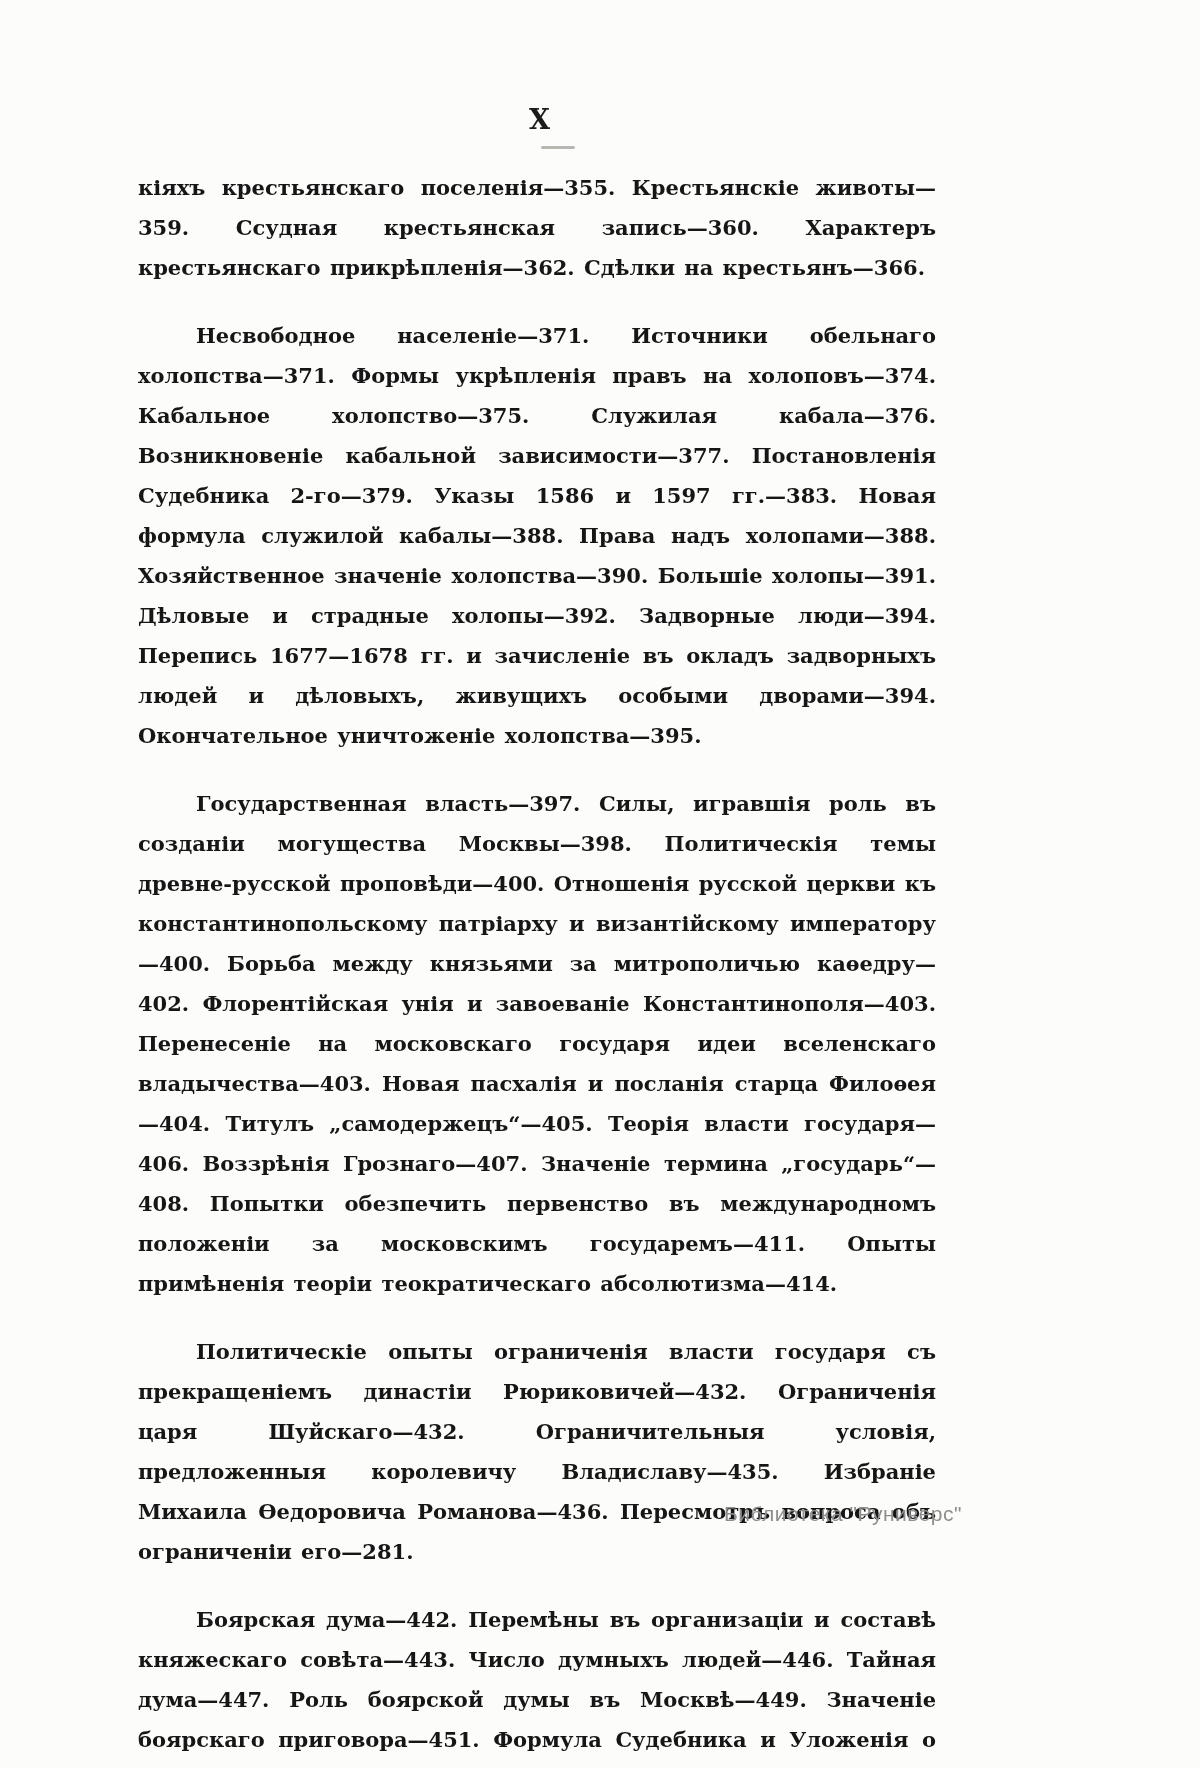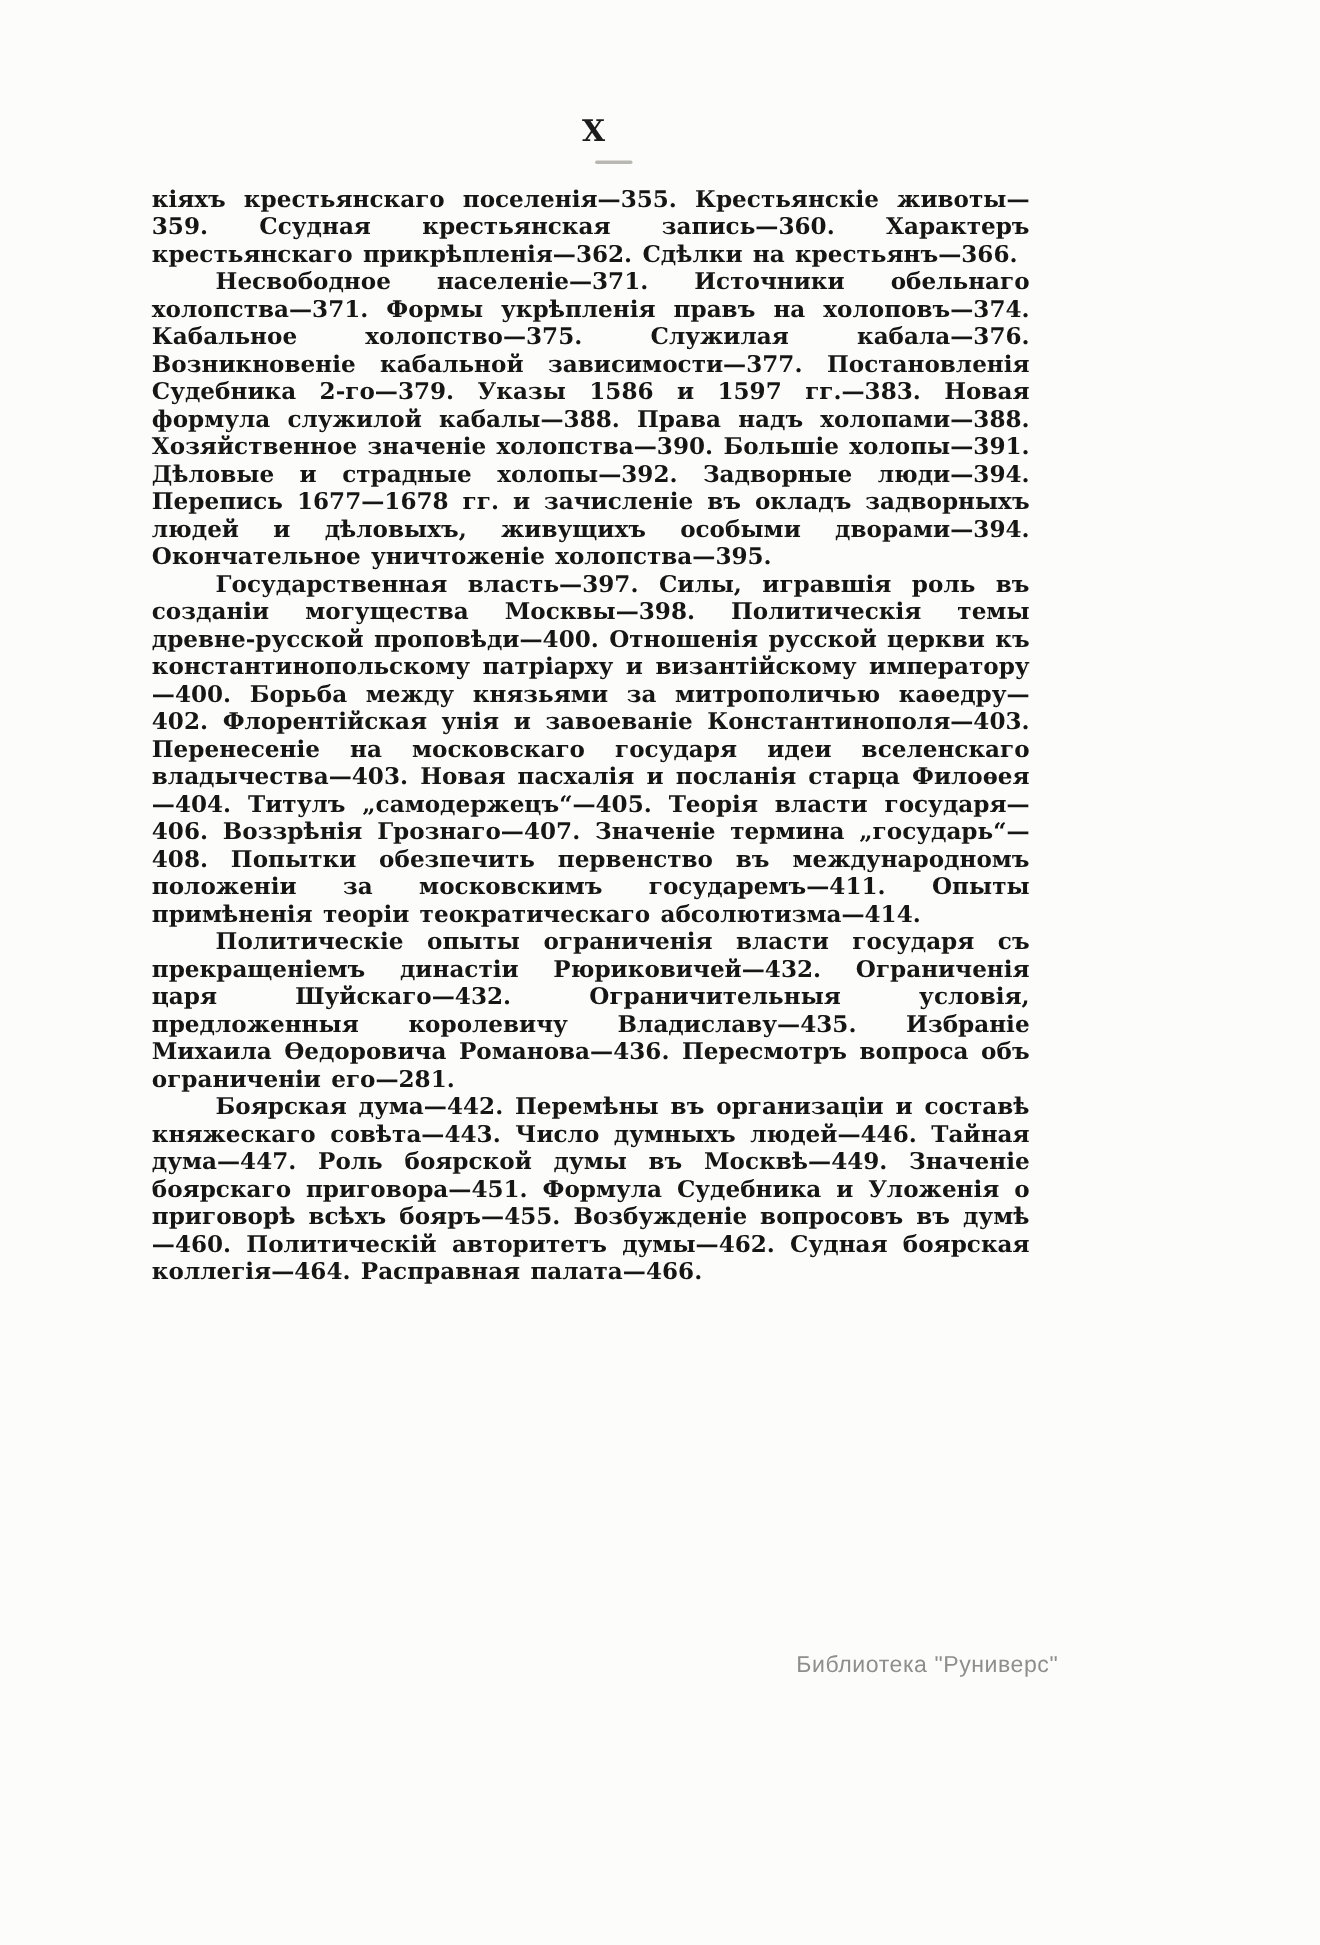--- a/index.html
+++ b/index.html
@@ -39,28 +39,29 @@
   .toc-text {
     position: absolute;
     top: 168px;
     left: 138px;
     width: 798px;
     color: #161616;
   }
   .toc-text p.para {
     margin: 0;
     font-size: 21px;
-    line-height: 25px;
+    line-height: 40px;
     font-weight: 700;
     text-align: justify;
     word-spacing: 2px;
     hyphens: none;
   }
   .toc-text p.para.indent {
     text-indent: 58px;
+    margin-top: 28px;
   }
   .watermark {
     position: absolute;
     top: 1502px;
     right: 238px;
     font-family: "Liberation Sans", "DejaVu Sans", sans-serif;
     font-size: 21px;
     color: #8e8e8e;
     letter-spacing: 0.5px;
   }

